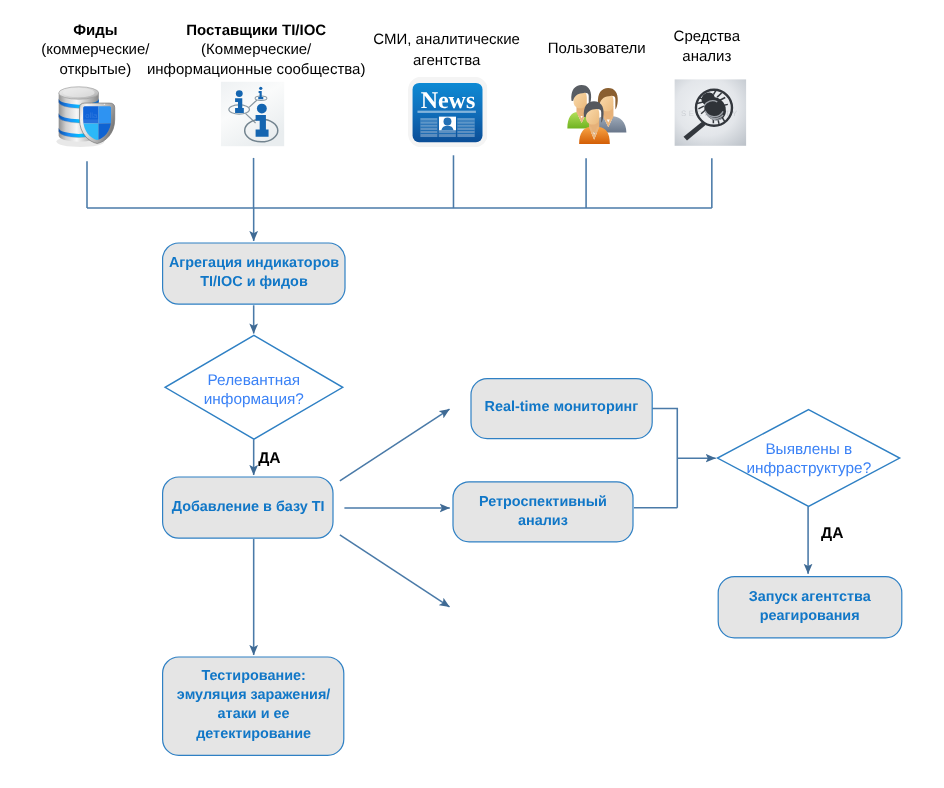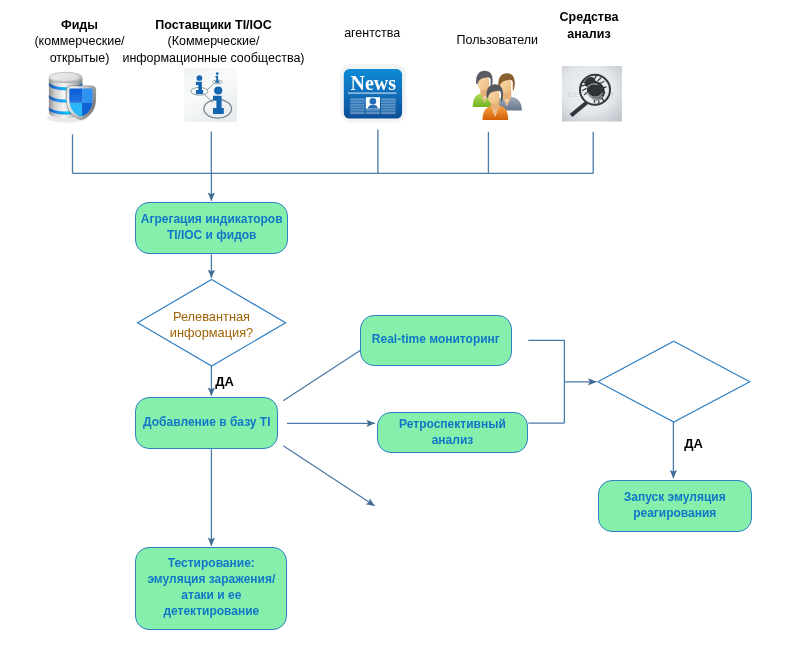--- a/index.html
+++ b/index.html
@@ -1,23 +1,23 @@
 <!DOCTYPE html>
 <html><head>
 <meta charset="utf-8">
 <title>TI flow</title>
 <style>
   html,body{margin:0;padding:0;background:#ffffff;}
   body{width:787px;height:657px;overflow:hidden;font-family:"Liberation Sans",sans-serif;}
   #stage{position:relative;width:787px;height:657px;background:#fff;}
   #wires{position:absolute;left:0;top:0;width:787px;height:657px;}
   .node{position:absolute;box-sizing:border-box;display:flex;align-items:center;justify-content:center;}
-  .rrect{border:1.25px solid #2f80c4;border-radius:14px;background:#86efac;}
+  .rrect{border:1.25px solid #2f80c4;border-radius:14px;background:#e5e5e5;}
   .ntext{color:#1177c7;font-size:12px;line-height:16px;text-align:center;font-weight:700;white-space:nowrap;transform:translateY(-1.4px);}
-  .dtext{color:#a16207;font-size:12.8px;line-height:16px;text-align:center;font-weight:400;white-space:nowrap;transform:translateY(2px);}
+  .dtext{color:#3b82f6;font-size:12.8px;line-height:16px;text-align:center;font-weight:400;white-space:nowrap;transform:translateY(2px);}
   .elabel{position:absolute;color:#000;font-size:13px;font-weight:700;line-height:13px;}
   .srclabel{position:absolute;text-align:center;font-size:12.5px;line-height:16.5px;color:#000;}
   .srclabel .b{font-weight:700;}
   .icon{position:absolute;}
 </style>
 </head>
 <body>
 
 <div id="stage">
 
@@ -70,38 +70,44 @@
       <div>информация?</div>
     </div>
   </div>
 
   <div class="node rrect" style="left:135.3px;top:397.2px;width:143px;height:52px;">
     <div class="ntext">
       <div>Добавление в базу TI</div>
     </div>
   </div>
 
-  <div class="node rrect" style="left:360px;top:314.5px;width:151.7px;height:51.7px;">
+  <div class="node rrect" style="left:392px;top:314.5px;width:151.7px;height:51.7px;">
     <div class="ntext">
       <div>Real-time мониторинг</div>
     </div>
   </div>
 
-  <div class="node rrect" style="left:376.6px;top:412px;width:151.7px;height:41px;align-items:center;">
+  <div class="node rrect" style="left:376.6px;top:401px;width:151.7px;height:51px;align-items:center;">
     <div class="ntext">
       <div>Ретроспективный</div>
       <div>анализ</div>
     </div>
   </div>
 
 
+  <div class="node" style="left:598px;top:341px;width:152px;height:81px;">
+    <div class="dtext" style="transform:translateY(0px);">
+      <div>Выявлены в</div>
+      <div>инфраструктуре?</div>
+    </div>
+  </div>
 
   <div class="node rrect" style="left:598px;top:479.6px;width:153.5px;height:52.2px;">
     <div class="ntext">
-      <div>Запуск эмуляция</div>
+      <div>Запуск агентства</div>
       <div>реагирования</div>
     </div>
   </div>
 
   <div class="node rrect" style="left:135.2px;top:547.2px;width:152.3px;height:82.4px;justify-content:center;">
     <div class="ntext">
       <div>Тестирование:</div>
       <div>эмуляция заражения/</div>
       <div>атаки и ее</div>
       <div>детектирование</div>
@@ -322,23 +328,24 @@
     <div class="b">Фиды</div>
     <div>(коммерческие/</div>
     <div>открытые)</div>
   </div>
   <div class="srclabel" style="left:107.5px;top:16.6px;width:212px;">
     <div class="b">Поставщики TI/IOC</div>
     <div>(Коммерческие/</div>
     <div>информационные сообщества)</div>
   </div>
   <div class="srclabel" style="left:301.2px;top:25.0px;width:142px;">
+    <div>СМИ, аналитические</div>
     <div>агентства</div>
   </div>
   <div class="srclabel" style="left:437.3px;top:32.0px;width:120px;">
     <div>Пользователи</div>
   </div>
-  <div class="srclabel" style="left:544px;top:9px;width:90px;font-weight:bold;">
+  <div class="srclabel" style="left:544px;top:22px;width:90px;">
     <div>Средства</div>
     <div>анализ</div>
   </div>
 
 </div>
 
 </body></html>

